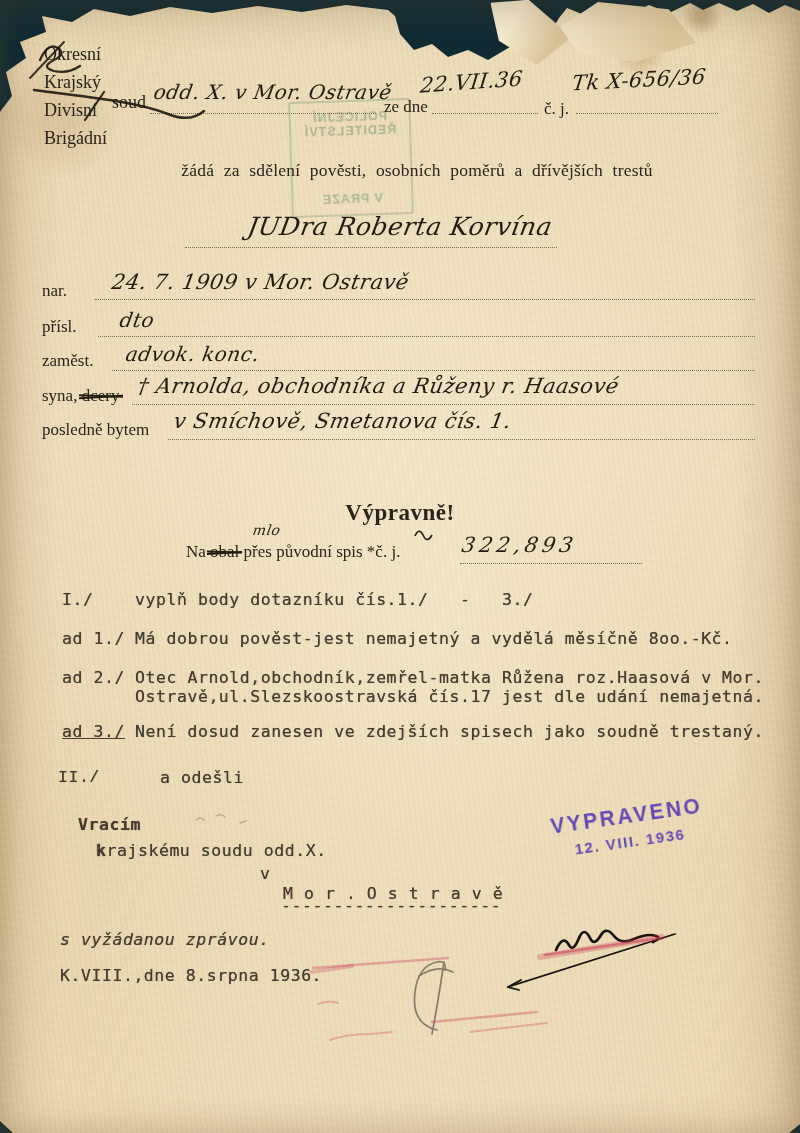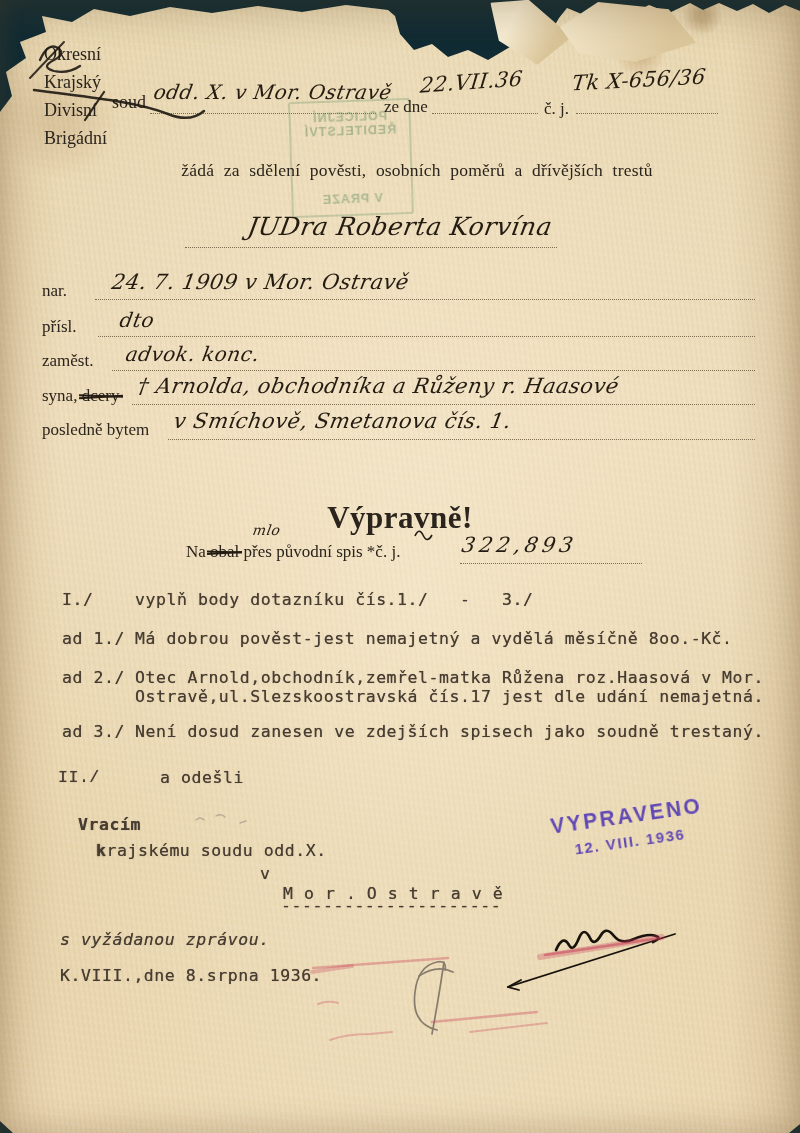--- a/index.html
+++ b/index.html
@@ -36,21 +36,21 @@
   .small-print{font-size:17px;}
   .center-line{left:0;width:800px;text-align:center;}
   .req{font-size:17.5px;word-spacing:5px;letter-spacing:.2px;}
   .hand{position:absolute;z-index:4;font-family:"DejaVu Serif",serif;font-style:italic;
     color:#241c12;white-space:nowrap;font-size:21px;letter-spacing:.5px;}
   .hand>span{display:inline-block;transform:skewX(-10deg);}
   .dotline{position:absolute;z-index:3;height:0;border-bottom:1.6px dotted #7d6c4f;}
   .type{position:absolute;z-index:3;font-family:"DejaVu Sans Mono","Liberation Mono",monospace;
     font-size:16.5px;letter-spacing:.55px;color:#463c31;white-space:pre;
     text-shadow:0 0 .7px rgba(70,58,45,.75);}
-  .heading{font-weight:bold;font-size:31px;letter-spacing:.5px;}
+  .heading{font-weight:bold;font-size:23px;letter-spacing:.5px;}
   .struck{position:relative;display:inline-block;}
   .struck::before,.struck::after{content:"";position:absolute;left:-3px;right:-3px;top:52%;
     border-top:2.4px solid #241c12;}
   .struck::before{transform:rotate(-3deg);}
   .struck::after{transform:rotate(2deg);top:44%;}
   .stamp{position:absolute;z-index:5;left:538px;top:804px;width:180px;text-align:center;
     transform:rotate(-8deg);color:#4f35b5;opacity:.88;filter:blur(.45px);
     font-family:"Liberation Sans",sans-serif;}
   .stamp .l1{font-size:21px;font-weight:bold;letter-spacing:2.5px;transform:scaleY(1.05);}
   .stamp .l2{font-size:15px;font-weight:bold;letter-spacing:1.6px;margin-top:5px;}
@@ -125,21 +125,21 @@
 <div class="type" style="left:62px;top:590px;">I./</div>
 <div class="type" style="left:135px;top:590px;text-align:right;">vyplň body dotazníku čís.1./   -   3./</div>
 
 <div class="type" style="left:62px;top:629px;text-align:center;">ad 1./</div>
 <div class="type" style="left:135px;top:629px;">Má dobrou pověst-jest nemajetný a vydělá měsíčně 8oo.-Kč.</div>
 
 <div class="type" style="left:62px;top:668px;">ad 2./</div>
 <div class="type" style="left:135px;top:668px;">Otec Arnold,obchodník,zemřel-matka Růžena roz.Haasová v Mor.</div>
 <div class="type" style="left:135px;top:687px;">Ostravě,ul.Slezskoostravská čís.17 jest dle udání nemajetná.</div>
 
-<div class="type" style="left:62px;top:722px;">ad 3./</div>
+<div class="type" style="left:62px;top:722px;text-decoration:underline;">ad 3./</div>
 <div class="type" style="left:135px;top:722px;">Není dosud zanesen ve zdejších spisech jako soudně trestaný.</div>
 
 <div class="type" style="left:58px;top:768px;font-family:Liberation Mono, monospace;">II./</div>
 <div class="type" style="left:160px;top:768px;">a odešli</div>
 
 <div class="type" style="left:78px;top:815px;font-weight:bold;">Vracím</div>
 <div class="type bold-first" style="left:96px;top:841px;">krajskému soudu odd.X.</div>
 <div class="type" style="left:260px;top:864px;">v</div>
 <div class="type" style="left:283px;top:884px;">M o r . O s t r a v ě</div>
 <div class="type" style="left:281px;top:896px;">---------------------</div>

